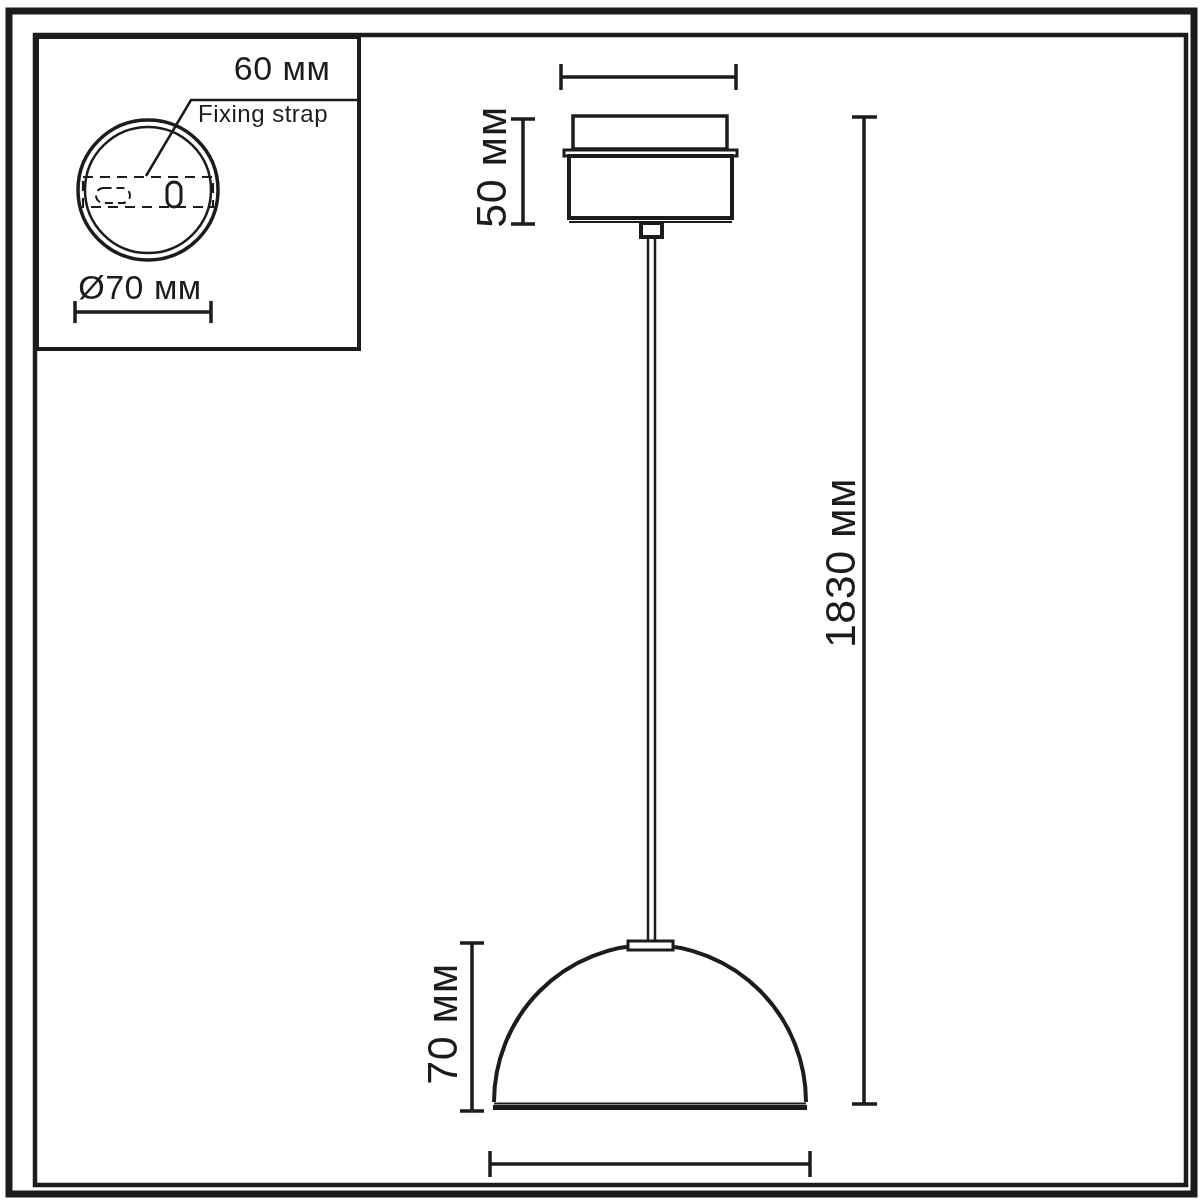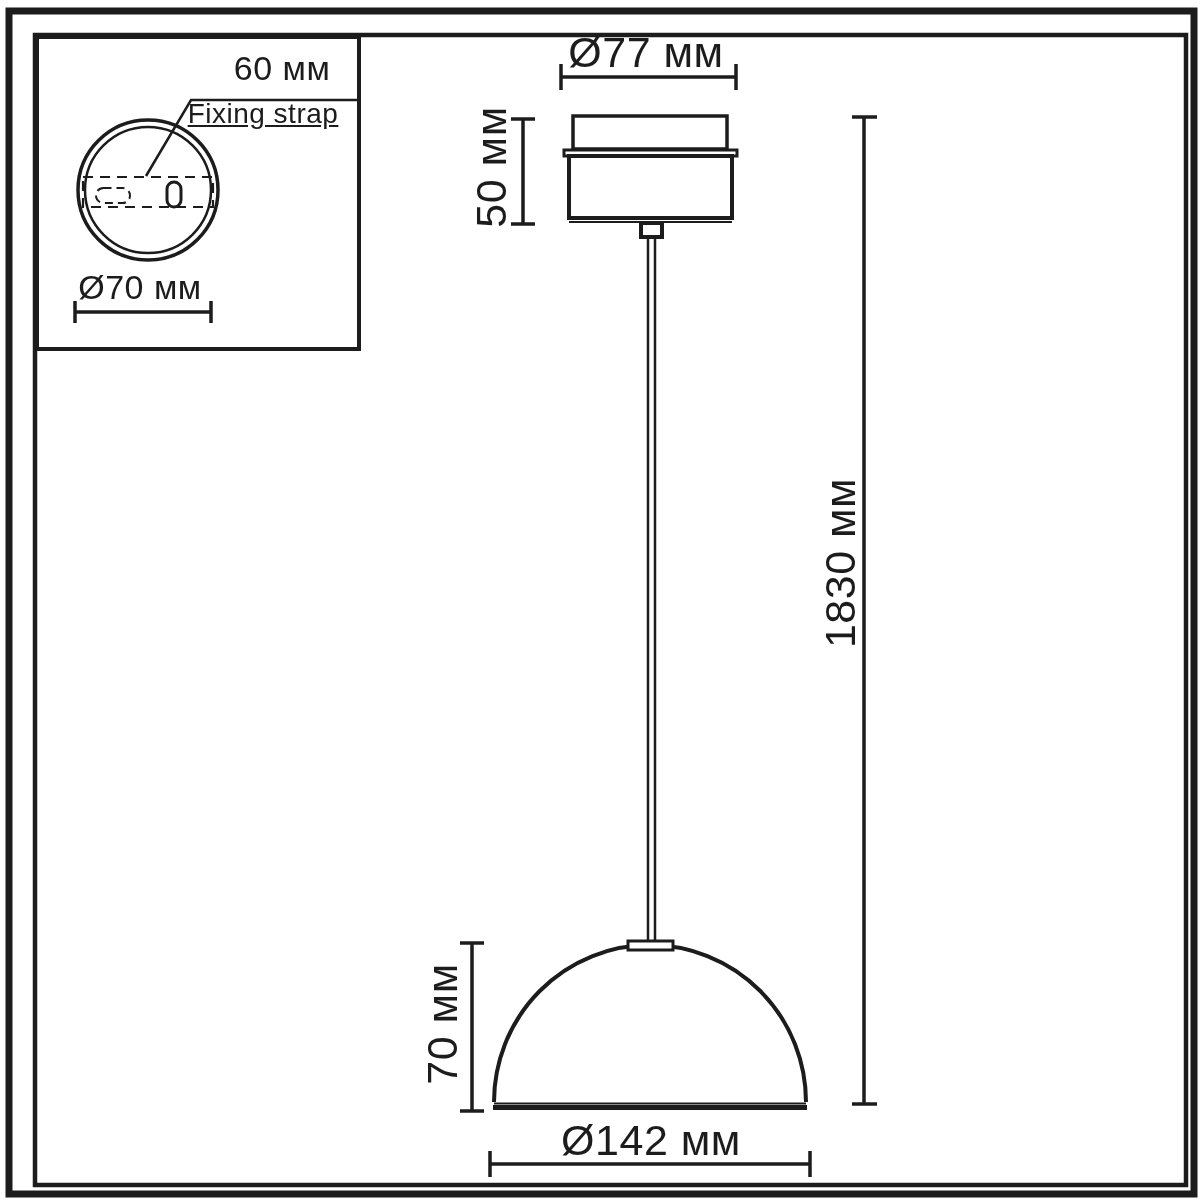--- a/index.html
+++ b/index.html
@@ -30,21 +30,21 @@
     color: #1c1c1c;
     transform: translate(-50%, -50%);
     line-height: 1;
     letter-spacing: 0.5px;
   }
   .label.vertical {
     transform: translate(-50%, -50%) rotate(-90deg);
   }
   .dim-lg { font-size: 43px; }
   .dim-md { font-size: 34px; }
-  .dim-sm { font-size: 28px; text-decoration: underline; }
+  .dim-sm { font-size: 24px; }
 </style>
 </head>
 <body>
 
 <div class="stage">
 
   <svg class="drawing" viewBox="0 0 1200 1200" fill="none" stroke="#1c1c1c" stroke-linecap="butt">
 
     <g>
       <rect x="9" y="11" width="1185" height="1183" stroke-width="7"></rect>
@@ -116,23 +116,21 @@
       <line x1="810" y1="1151" x2="810" y2="1177"></line>
     </g>
   </svg>
 
   <div class="label dim-md" style="left:256px; top:68px;margin-left:26px;">60 мм</div>
 
   <div class="label dim-sm" style="left:263px; top:114px;">Fixing strap</div>
 
   <div class="label dim-md" style="left:140px; top:287px;">Ø70 мм</div>
 
-  <div class="label dim-lg" style="left:646px; top:52px;">Ø77 мм</div>
 
   <div class="label dim-lg vertical" style="left:491px; top:167px;">50 мм</div>
 
   <div class="label dim-lg vertical" style="left:840px; top:563px;">1830 мм</div>
 
   <div class="label dim-lg vertical" style="left:442px; top:1024px;">70 мм</div>
 
-  <div class="label dim-lg" style="left:651px; top:1140px;">Ø142 мм</div>
 
 </div>
 
 </body></html>

